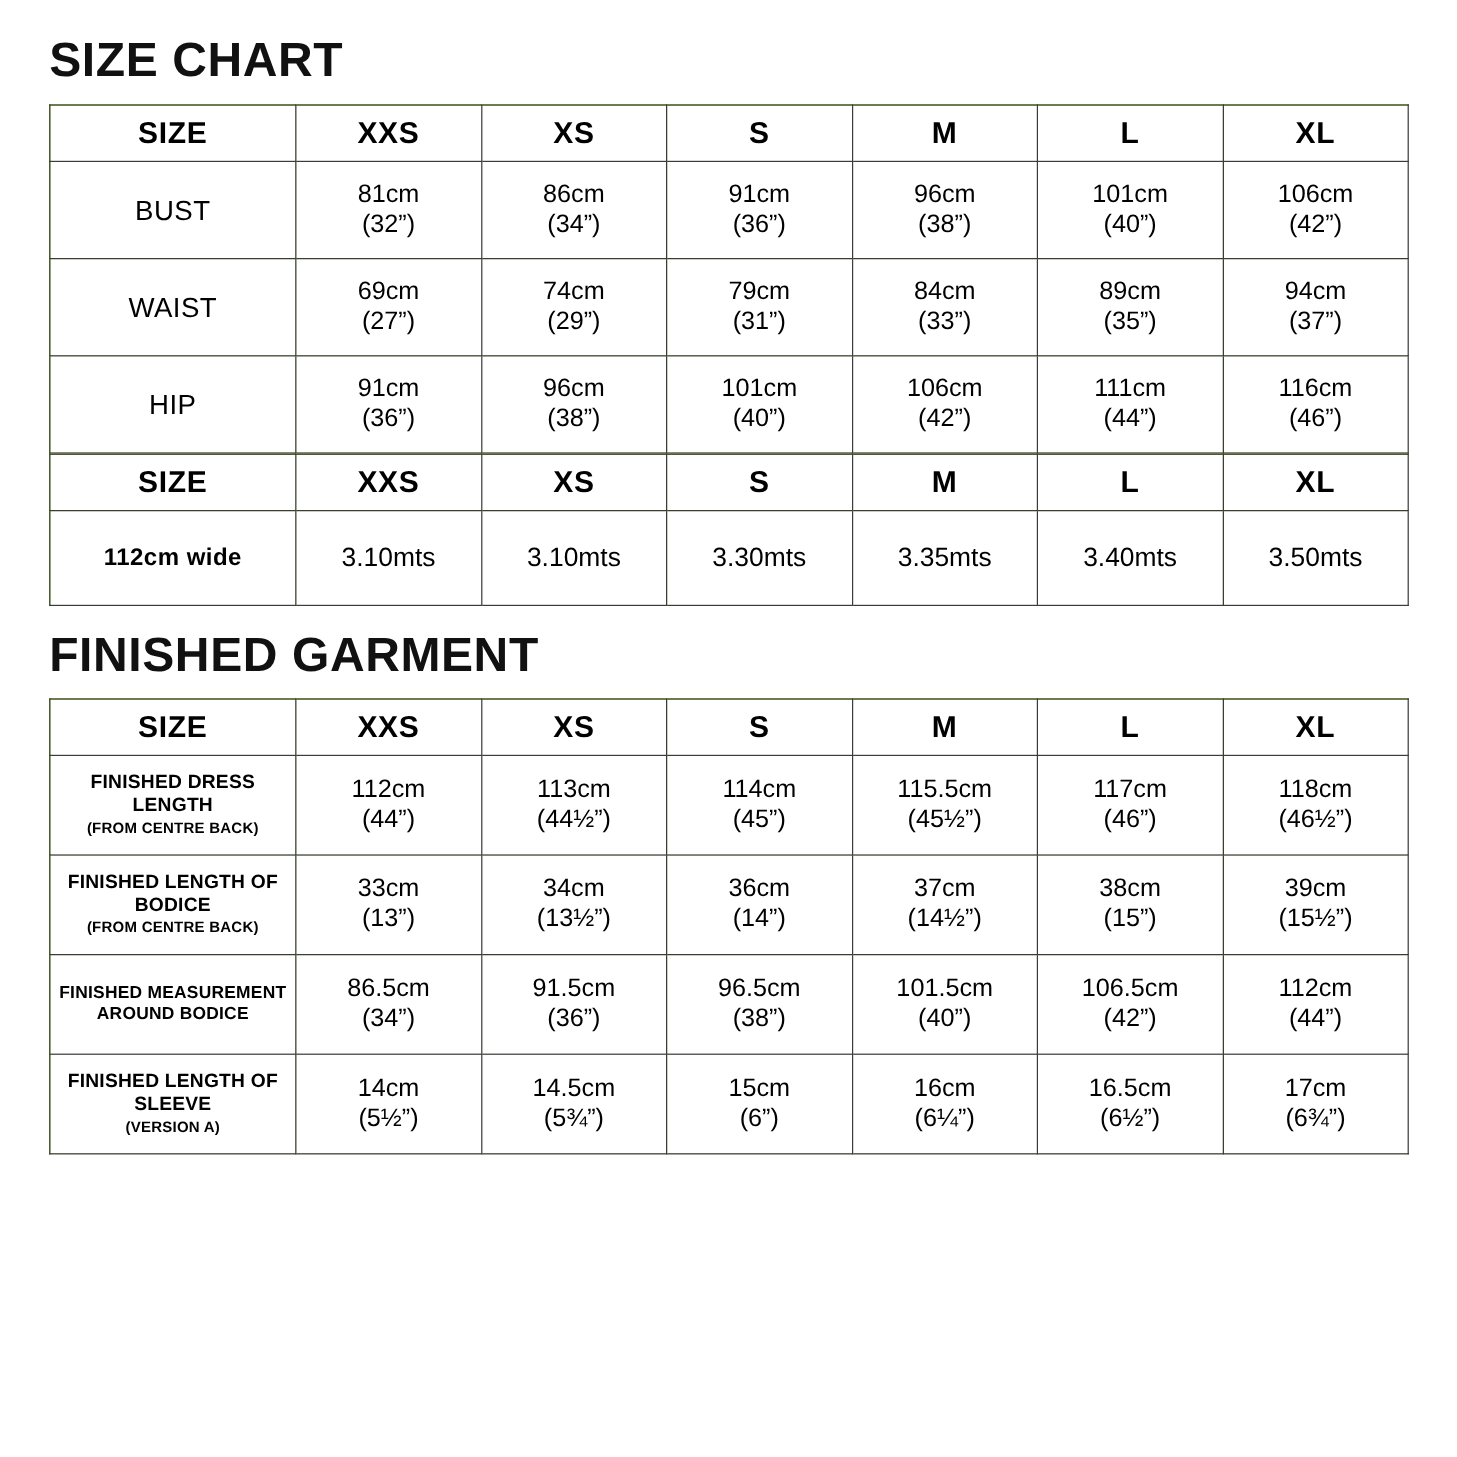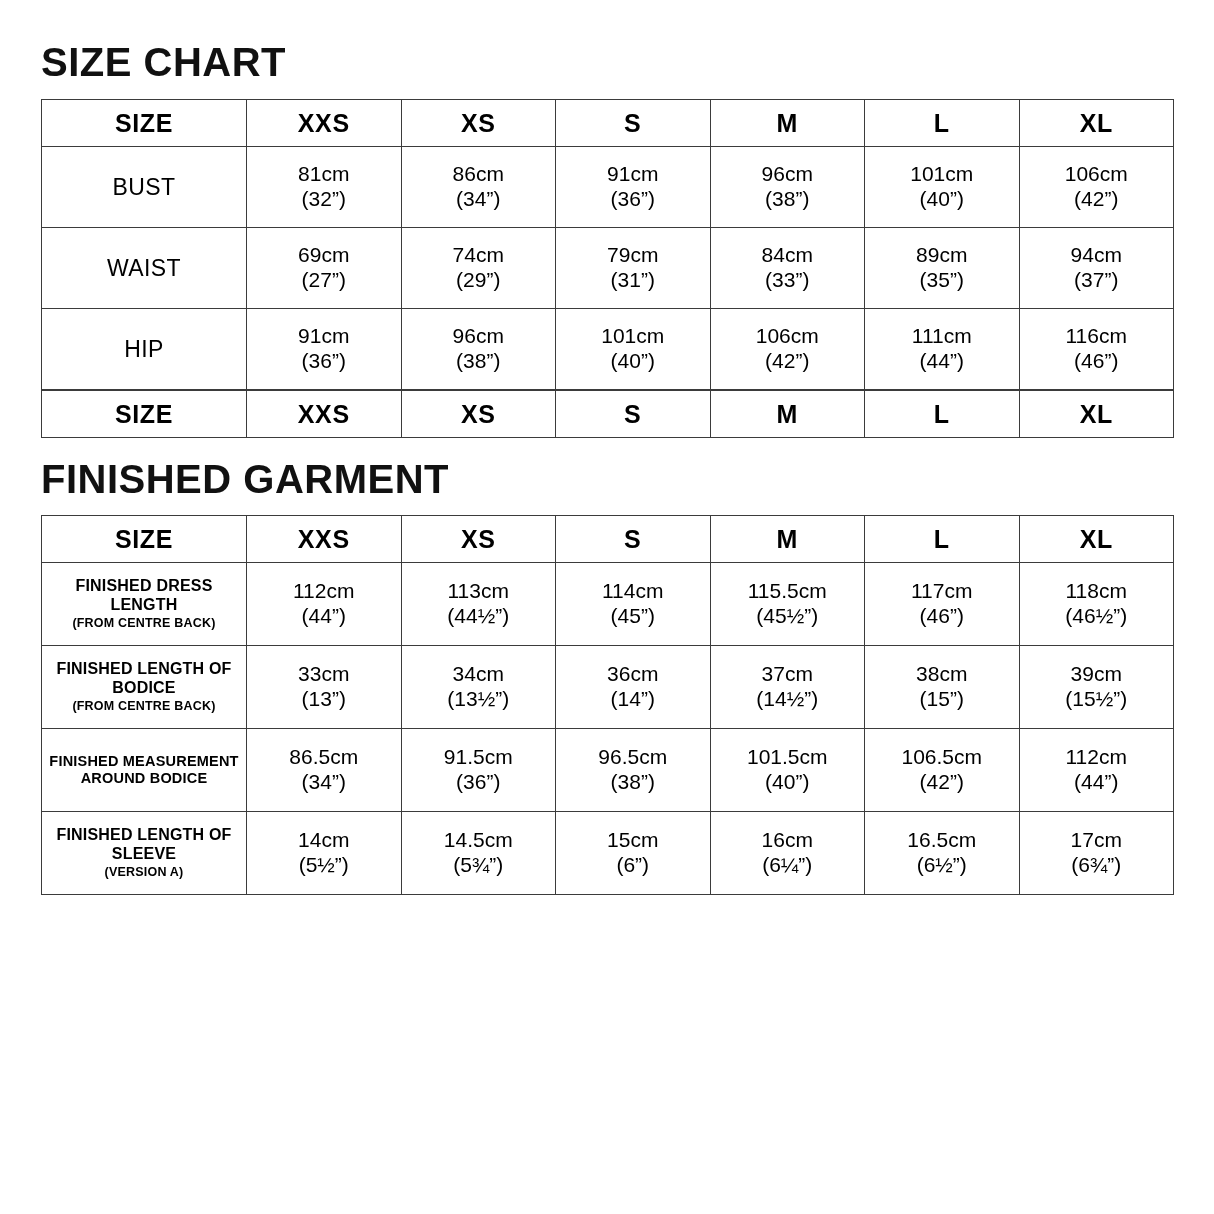--- a/index.html
+++ b/index.html
@@ -13,21 +13,21 @@
     font-family: "Liberation Sans", sans-serif;
     color: #000000;
     -webkit-font-smoothing: antialiased;
   }
 
   .page {
     position: relative;
     width: 970px;
     height: 1214px;
     box-sizing: border-box;
-    padding: 12px 41px;
+    padding: 0 41px;
   }
 
   
   .section-title {
     font-size: 40px;
     font-weight: 700;
     letter-spacing: 0.5px;
     line-height: 1;
     color: #111111;
     margin: 0;
@@ -240,20 +240,41 @@
               <th>SIZE</th>
               <th>XXS</th>
               <th>XS</th>
               <th>S</th>
               <th>M</th>
               <th>L</th>
               <th>XL</th>
             </tr>
           </thead>
           <tbody>
+            <tr class="data-row">
+              <td class="rowlabel"><span>112cm wide</span></td>
+              <td class="val">
+                <span class="cm">3.10mts</span>
+              </td>
+              <td class="val">
+                <span class="cm">3.10mts</span>
+              </td>
+              <td class="val">
+                <span class="cm">3.30mts</span>
+              </td>
+              <td class="val">
+                <span class="cm">3.35mts</span>
+              </td>
+              <td class="val">
+                <span class="cm">3.40mts</span>
+              </td>
+              <td class="val">
+                <span class="cm">3.50mts</span>
+              </td>
+            </tr>
           </tbody>
         </table>
       </div>
       <div>
         <h2 class="section-title title-finished">FINISHED GARMENT</h2>
         <table class="chart t-finished">
           <colgroup>
             <col class="label-col">
             <col class="size-col">
             <col class="size-col">

